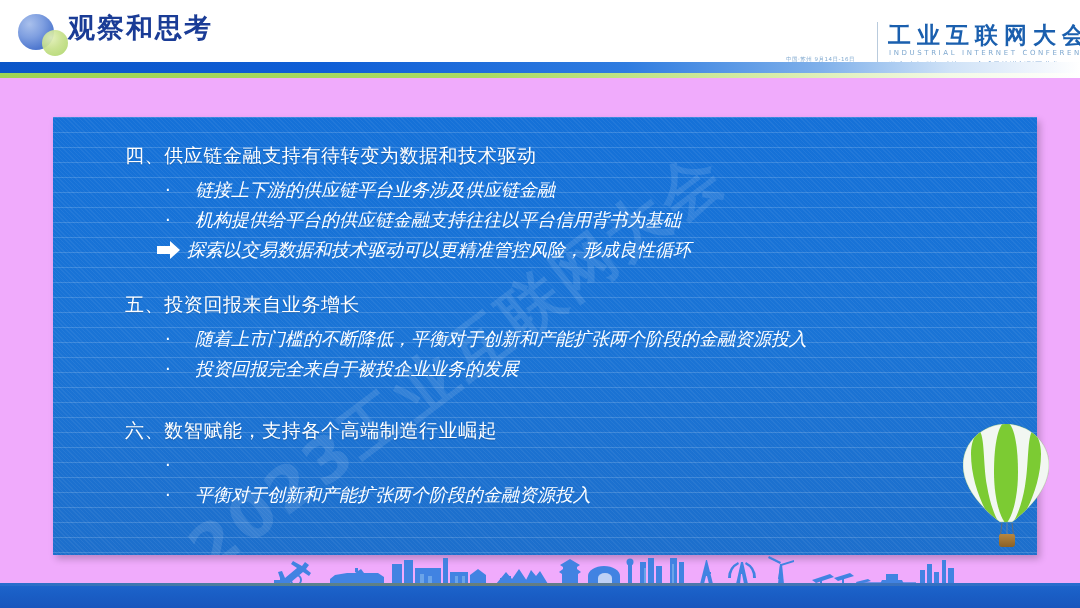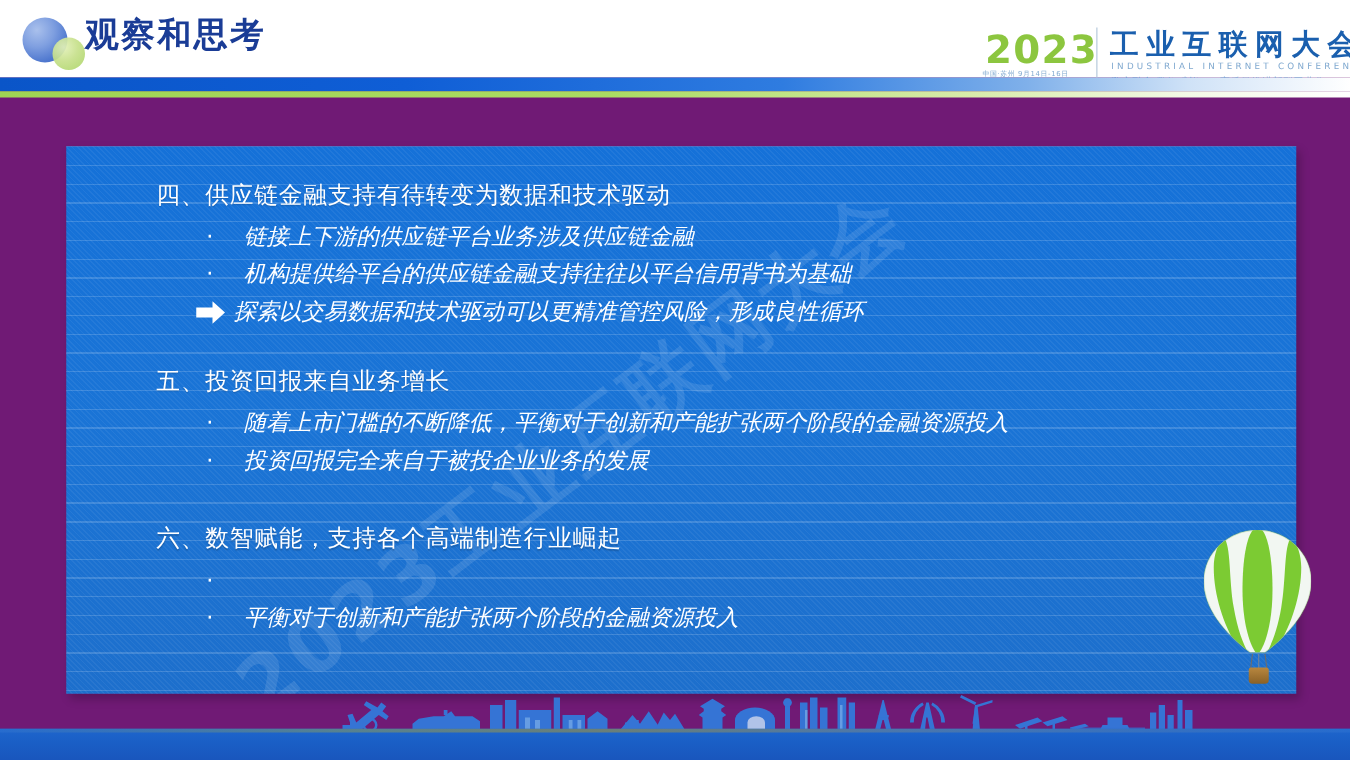--- a/index.html
+++ b/index.html
@@ -2,21 +2,21 @@
 <html><head>
 <meta charset="utf-8">
 <style>
   * { margin:0; padding:0; box-sizing:border-box; }
   html, body {
     width:1080px; height:608px;
     font-family:"Liberation Sans","DejaVu Sans",sans-serif;
     background:#ffffff;
     overflow:hidden;
   }
-  .slide { position:relative; width:1080px; height:608px; background:#701a75; }
+  .slide { position:relative; width:1080px; height:608px; background:#f0abfc; }
 
   
   .header { position:absolute; left:0; top:0; width:1080px; height:62px; background:#fff; }
   .logo-mark { position:absolute; left:16px; top:12px; width:60px; height:46px; }
   .logo-mark .ball-blue {
     position:absolute; left:2px; top:2px; width:36px; height:36px; border-radius:50%;
     background:radial-gradient(circle at 32% 28%, #a9c0ec 0%, #7f9fe0 38%, #4f78cf 72%, #3f66bd 100%);
   }
   .logo-mark .ball-green {
     position:absolute; left:26px; top:18px; width:26px; height:26px; border-radius:50%;
@@ -158,21 +158,20 @@
 <div class="slide">
 
   <div class="header">
     <div class="logo-mark">
       <div class="ball-blue"></div>
       <div class="ball-green"></div>
     </div>
     <div class="page-title">观察和思考</div>
 
     <div class="conf-logo">
-      <div class="conf-year">2023</div>
       <div class="conf-date">中国·苏州  9月14日-16日</div>
       <div class="conf-sep"></div>
       <div class="conf-cn">工业互联网大会</div>
       <div class="conf-en">INDUSTRIAL INTERNET CONFERENCE</div>
       <div class="conf-slogan">数实融合  数智赋能——高质量推进新型工业化</div>
     </div>
   </div>
 
   <div class="bar-blue"></div>
   <div class="bar-green"></div>

